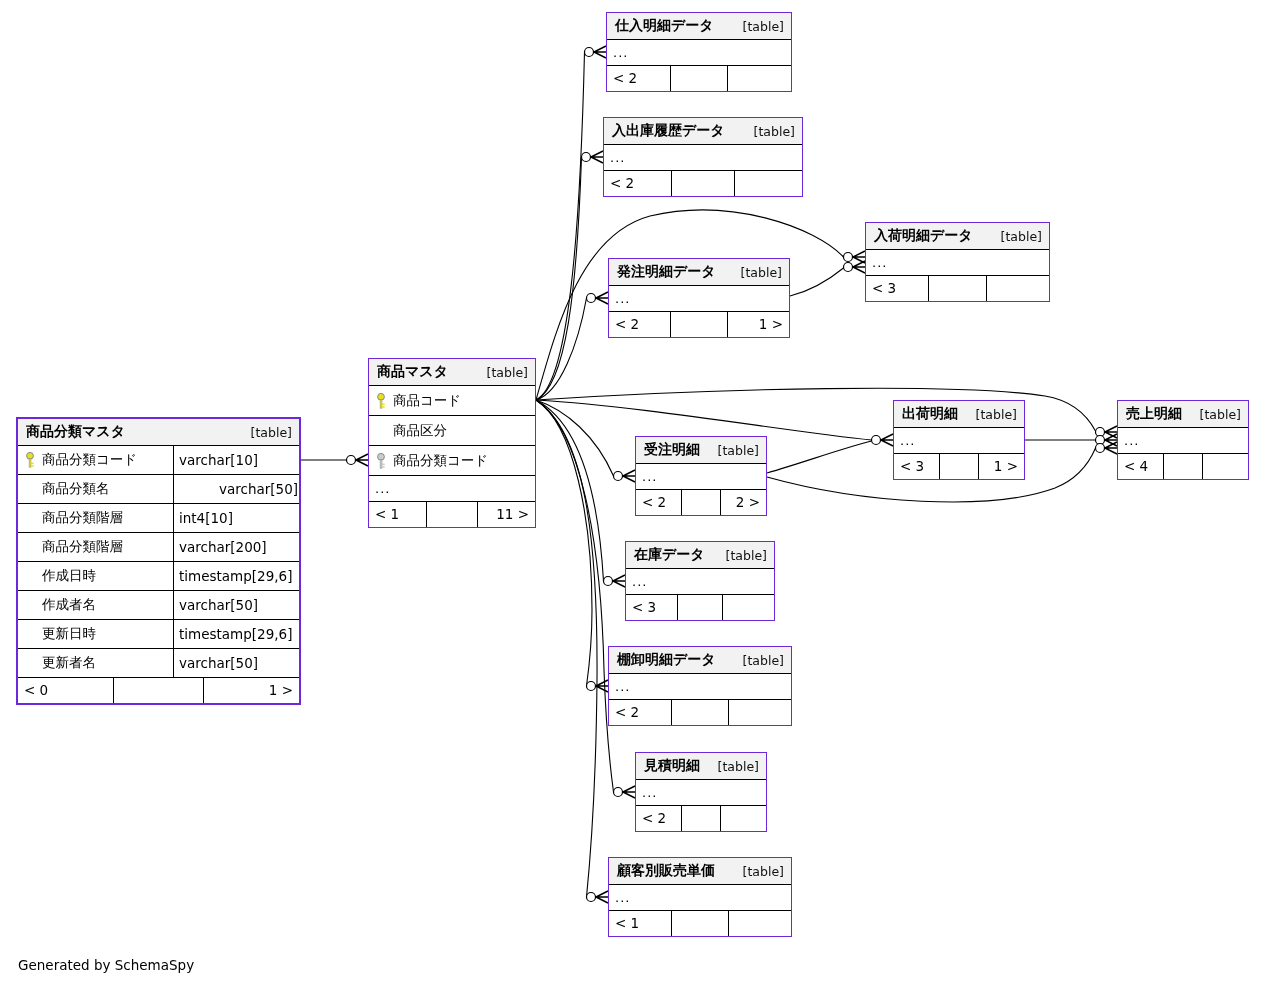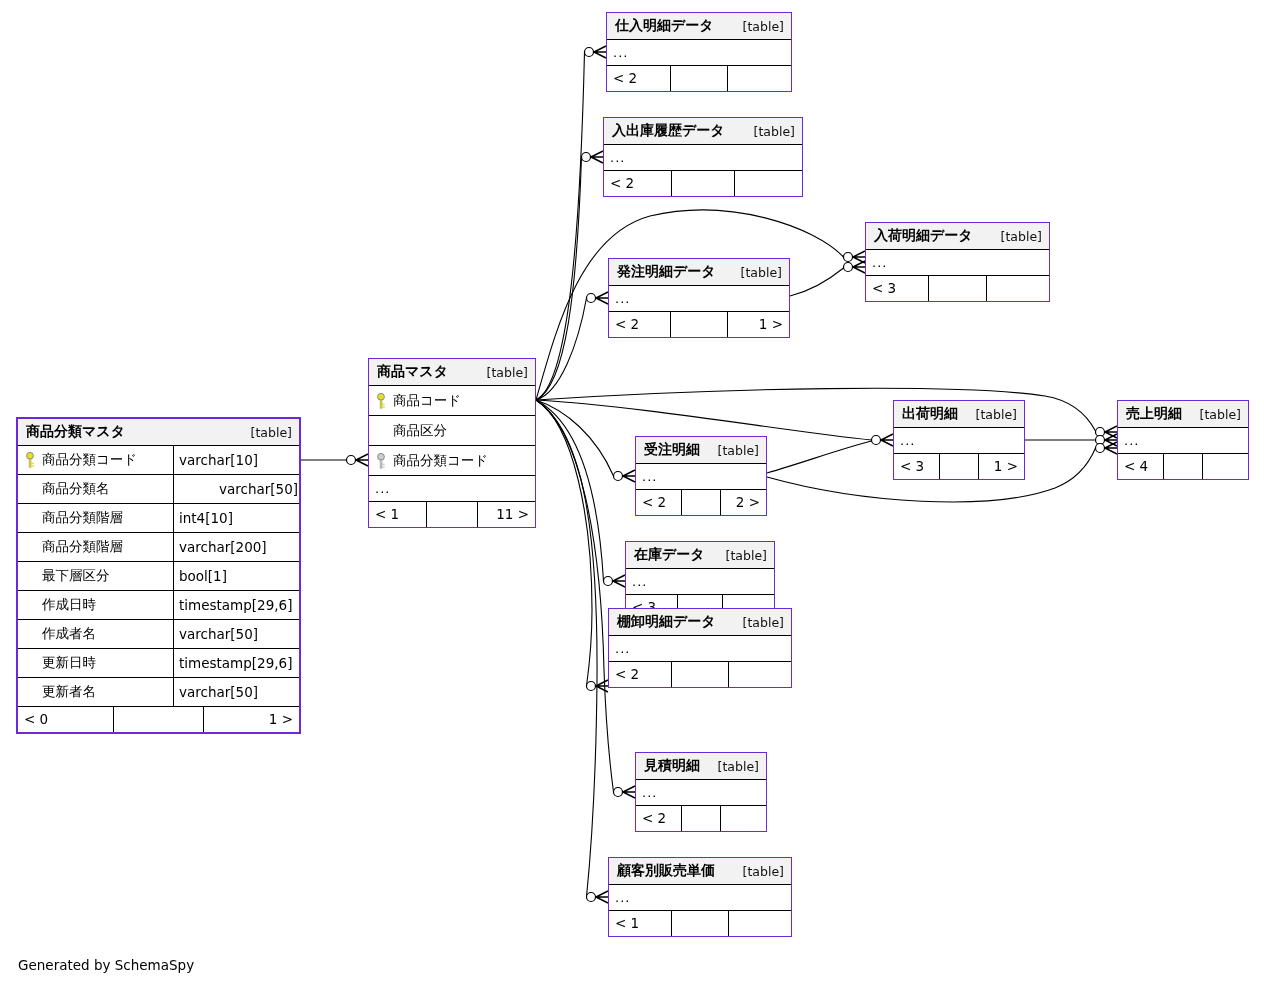--- a/index.html
+++ b/index.html
@@ -161,27 +161,20 @@
           </div>
           <span class="typecell">int4[10]</span>
         </div>
         <div class="row typed" style="height: 29px;">
           <div class="left">
             <span class="keycell"></span>
             <span class="namecell">商品分類階層</span>
           </div>
           <span class="typecell">varchar[200]</span>
         </div>
-        <div class="row typed" style="height: 29px;">
-          <div class="left">
-            <span class="keycell"></span>
-            <span class="namecell">最下層区分</span>
-          </div>
-          <span class="typecell">bool[1]</span>
-        </div>
         <div class="row typed" style="height: 29px; align-items: center;">
           <div class="left">
             <span class="keycell"></span>
             <span class="namecell">作成日時</span>
           </div>
           <span class="typecell">timestamp[29,6]</span>
         </div>
         <div class="row typed" style="height: 29px;">
           <div class="left">
             <span class="keycell"></span>
@@ -342,21 +335,21 @@
           <span class="ttl">在庫データ</span>
           <span class="tag">[table]</span>
         </div>
         <div class="ell">...</div>
         <div class="ft">
           <span class="f0">&lt; 3</span>
           <span class="f1"></span>
           <span class="f2"></span>
         </div>
       </div>
-      <div class="tbl" style="left: 608px; top: 608px; width: 184px;">
+      <div class="tbl" style="left: 608px; top: 646px; width: 184px;">
         <div class="hd">
           <span class="ttl">棚卸明細データ</span>
           <span class="tag">[table]</span>
         </div>
         <div class="ell">...</div>
         <div class="ft">
           <span class="f0">&lt; 2</span>
           <span class="f1"></span>
           <span class="f2"></span>
         </div>

